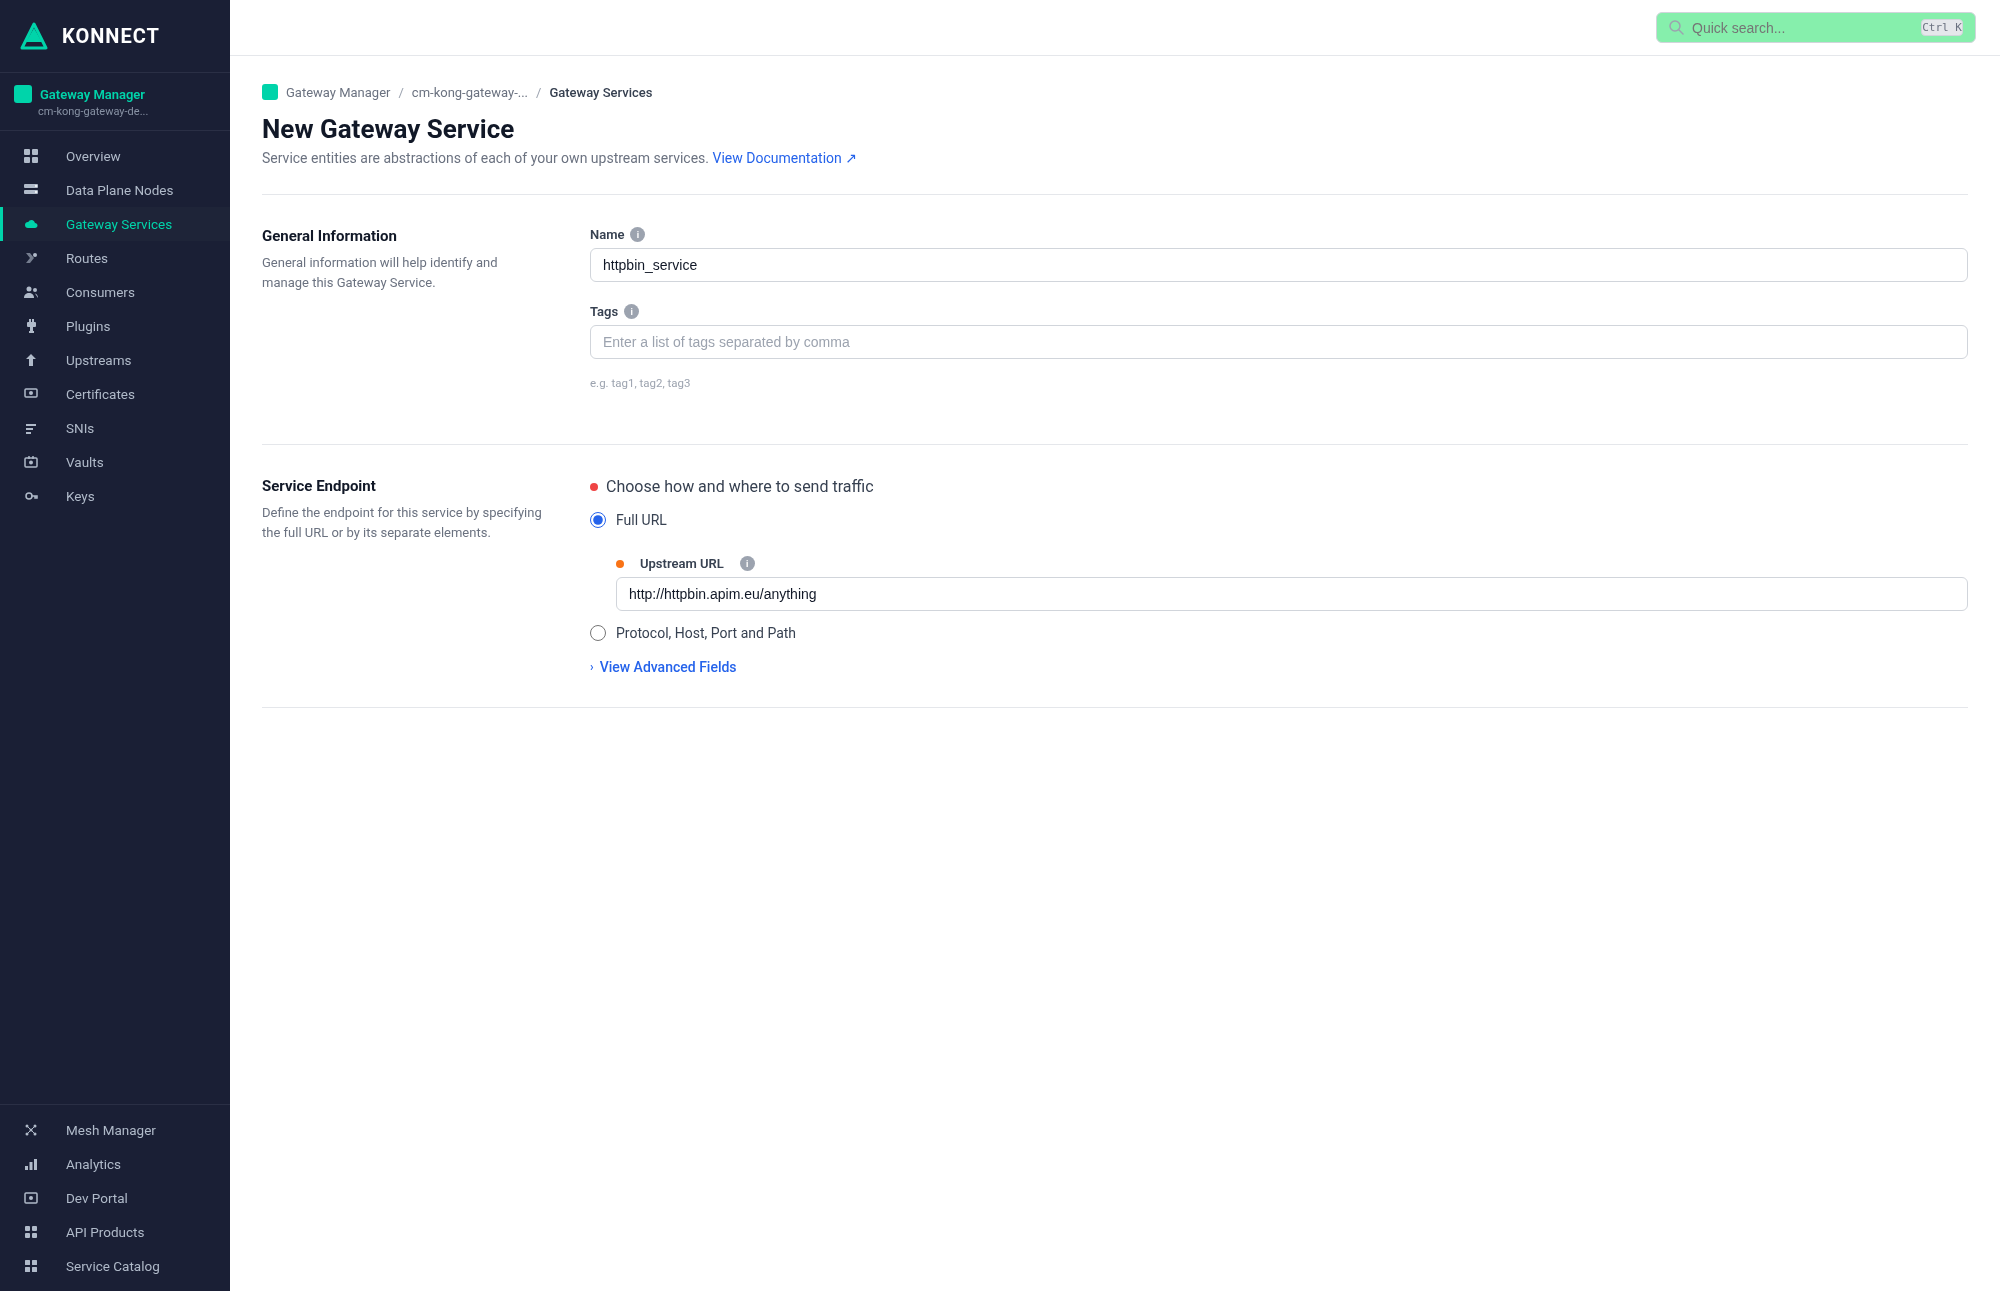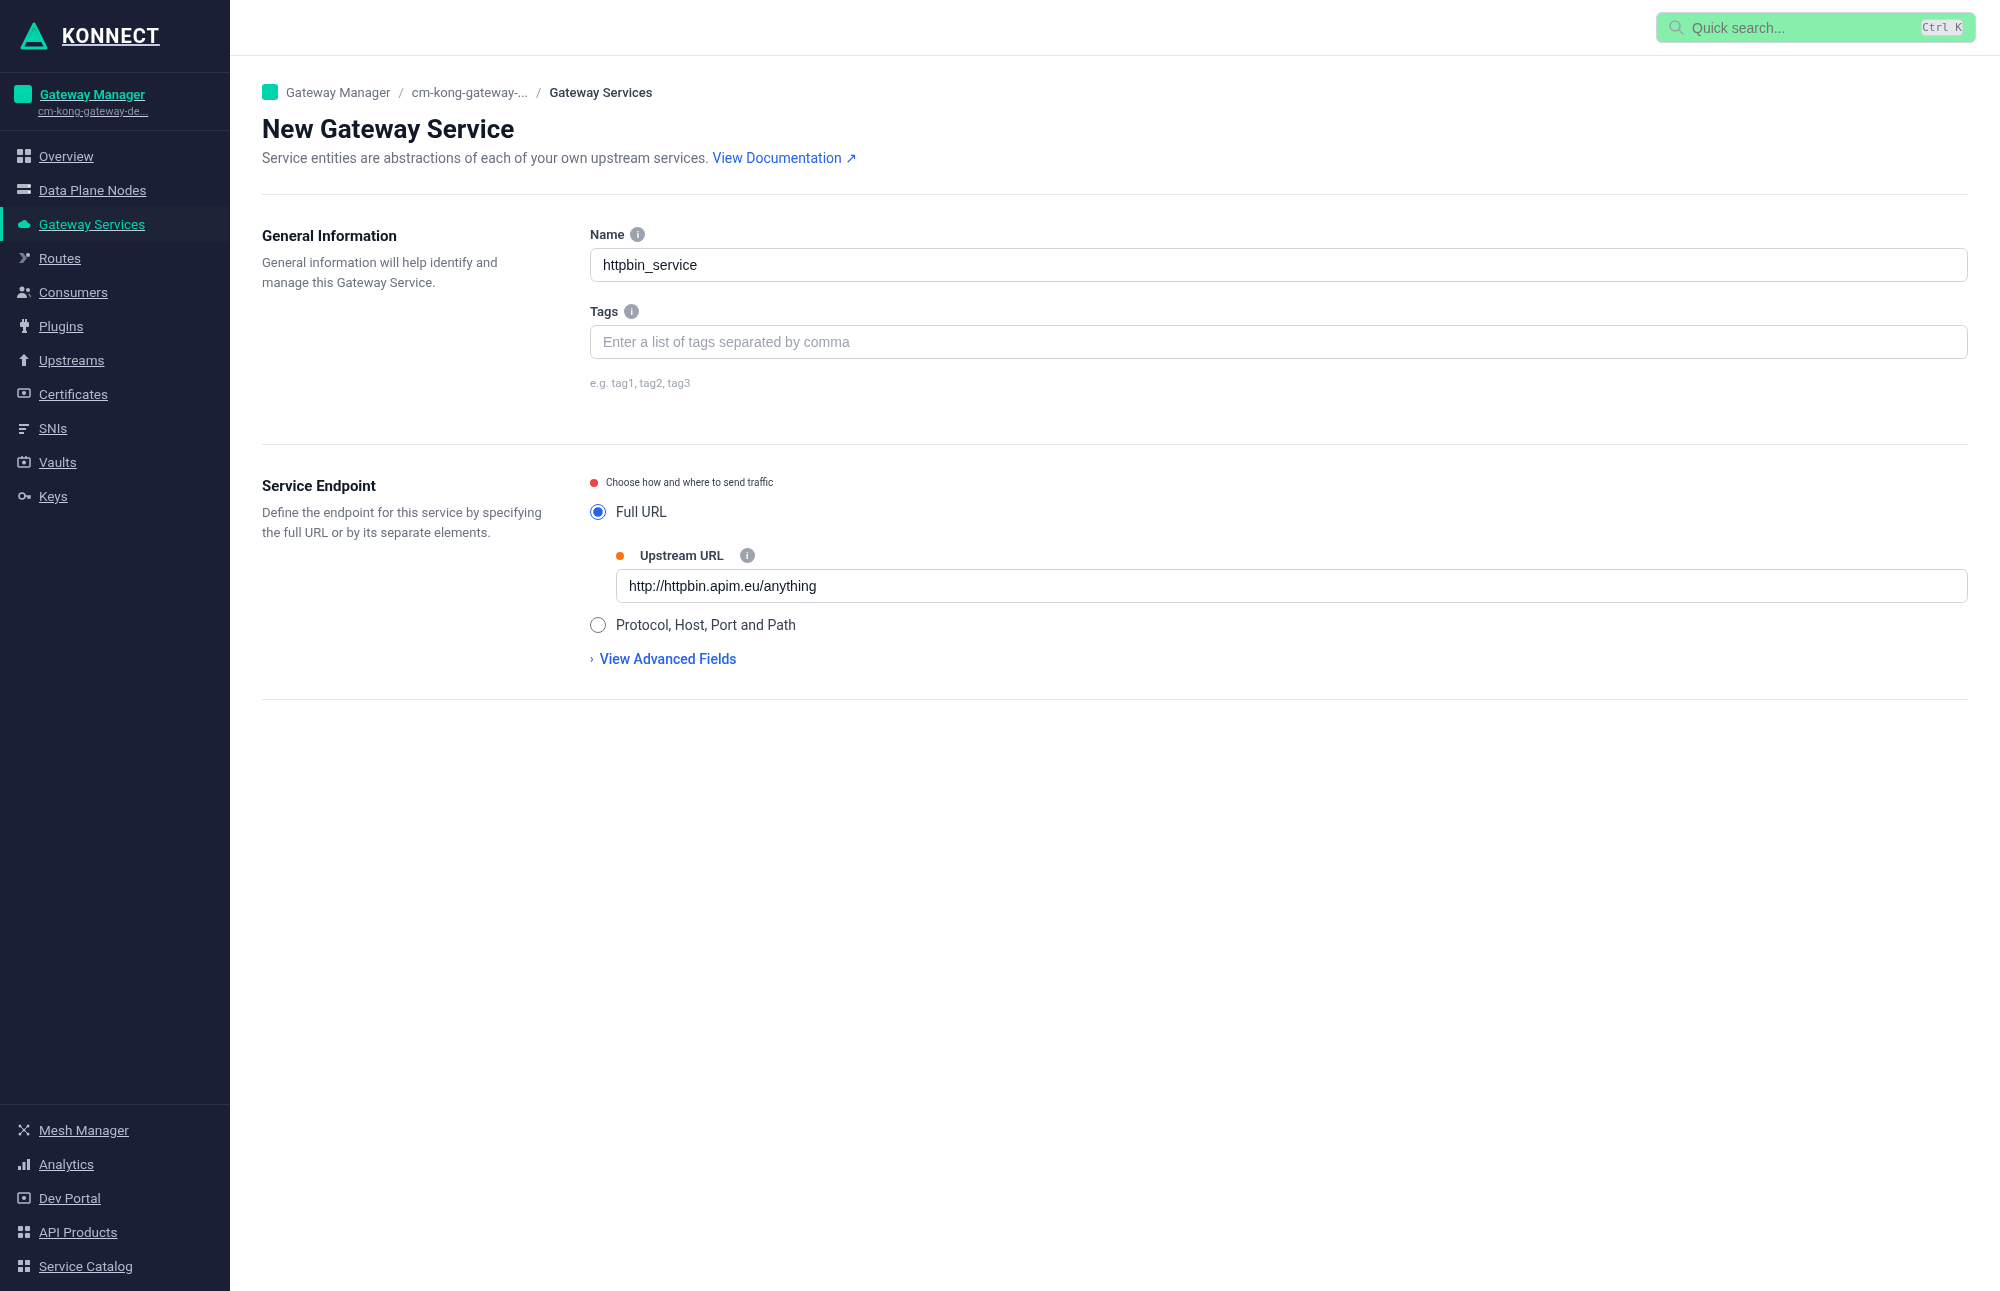--- a/index.html
+++ b/index.html
@@ -8,21 +8,20 @@
     
     .sidebar {
       width: 230px;
       min-width: 230px;
       background: #1a1f35;
       color: #c5cae9;
       display: flex;
       flex-direction: column;
       height: 100vh;
       overflow-y: auto;
-      text-decoration: underline;
     }
     .sidebar-header {
       display: flex;
       align-items: center;
       padding: 18px 16px;
       gap: 10px;
       border-bottom: 1px solid #2a2f45;
     }
     .logo-icon {
       width: 36px;
@@ -61,27 +60,27 @@
       border-radius: 3px;
       display: inline-block;
       flex-shrink: 0;
     }
 
     .nav-items {
       padding: 8px 0;
       flex: 1;
     }
     .nav-item {
-      padding: 9px 13px;
+      padding: 9px 20px;
       font-size: 13.5px;
       color: #b0bac9;
       cursor: pointer;
       display: flex;
       align-items: flex-start;
-      gap: 7px;
+      gap: 27px;
       border-left: 3px solid transparent;
       transition: background 0.15s;
     }
     .nav-item.active {
       color: #00d4aa;
       border-left-color: #00d4aa;
       background: #1e2438;
     }
 
     .nav-icon {
@@ -260,21 +259,21 @@
       color: #374151;
       cursor: pointer;
     }
     .radio-option input[type=radio] { cursor: pointer; accent-color: #2563eb; width: 16px; height: 16px; }
 
     .endpoint-header {
       display: flex;
       align-items: center;
       gap: 8px;
       margin-bottom: 16px;
-      font-size: 10px;
+      font-size: 16px;
       color: #374151;
     }
     .dot-red { width: 8px; height: 8px; border-radius: 50%; background: #ef4444; flex-shrink: 0; }
     .dot-orange { width: 8px; height: 8px; border-radius: 50%; background: #f97316; flex-shrink: 0; }
 
     .upstream-url-section {
       margin-top: 14px;
       margin-left: 26px;
     }
     .upstream-label {

